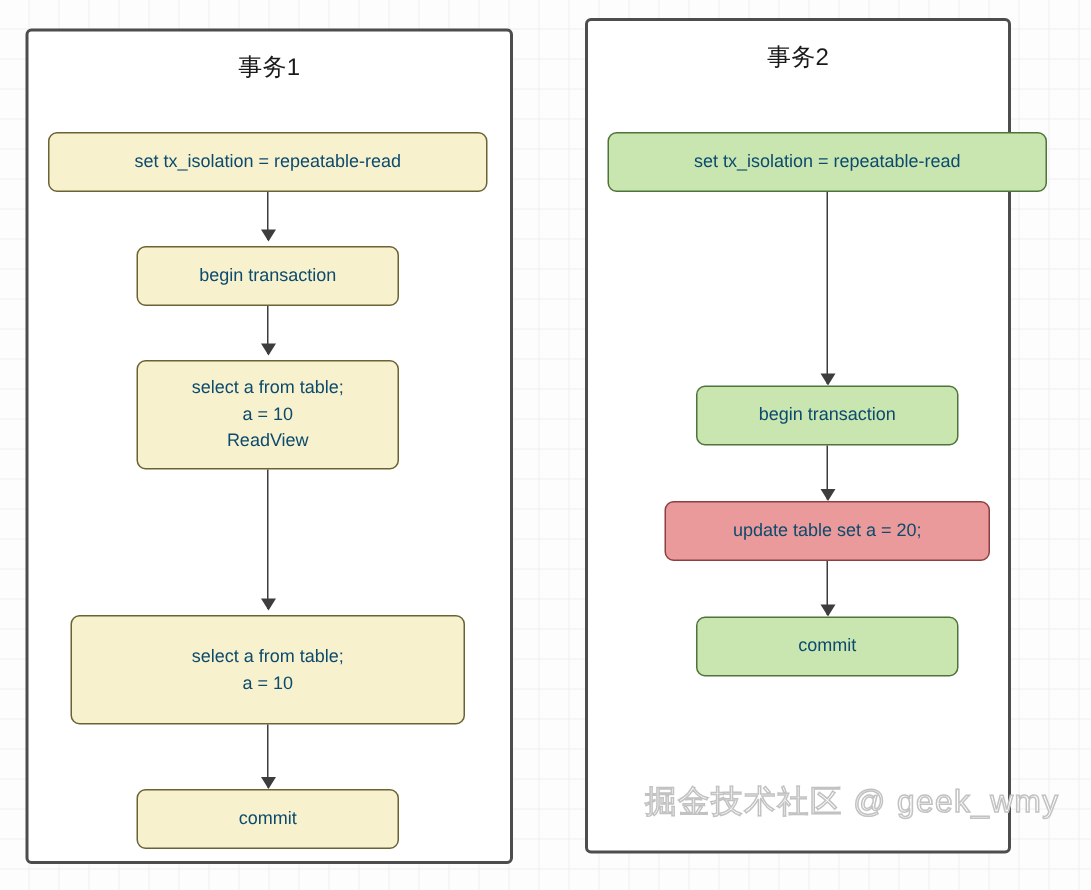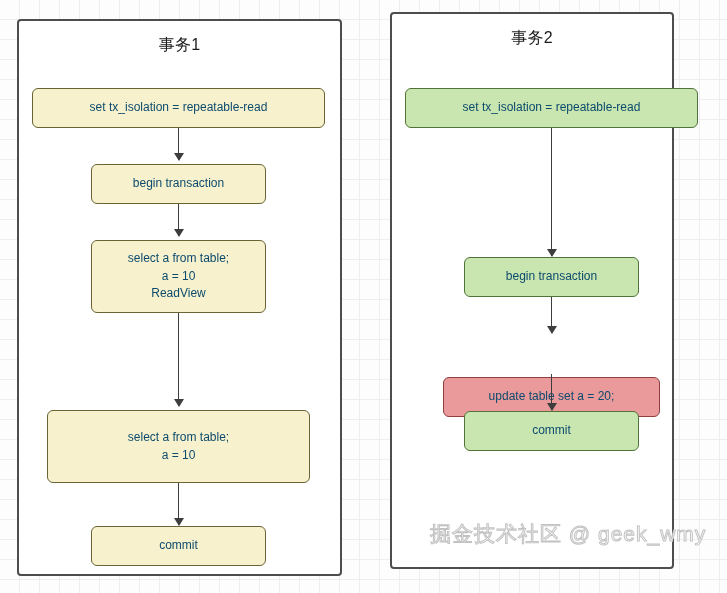--- a/index.html
+++ b/index.html
@@ -159,21 +159,21 @@
   </div>
 
   <div class="arrow" style="left:551px; top:128px; height:128px;"></div>
 
   <div class="node green" id="tx2-n2" style="left:464px; top:257px; width:175px; height:40px;">
     <span class="line">begin transaction</span>
   </div>
 
   <div class="arrow" style="left:551px; top:297px; height:36px;"></div>
 
-  <div class="node red" id="tx2-n3" style="left:443px; top:334px; width:217px; height:40px;margin-top:43px;">
+  <div class="node red" id="tx2-n3" style="left:443px; top:334px; width:217px; height:40px;">
     <span class="line">update table set a = 20;</span>
   </div>
 
   <div class="arrow" style="left:551px; top:374px; height:36px;"></div>
 
   <div class="node green" id="tx2-n4" style="left:464px; top:411px; width:175px; height:40px;">
     <span class="line">commit</span>
   </div>
 
   <div id="watermark">掘金技术社区 @ geek_wmy</div>

